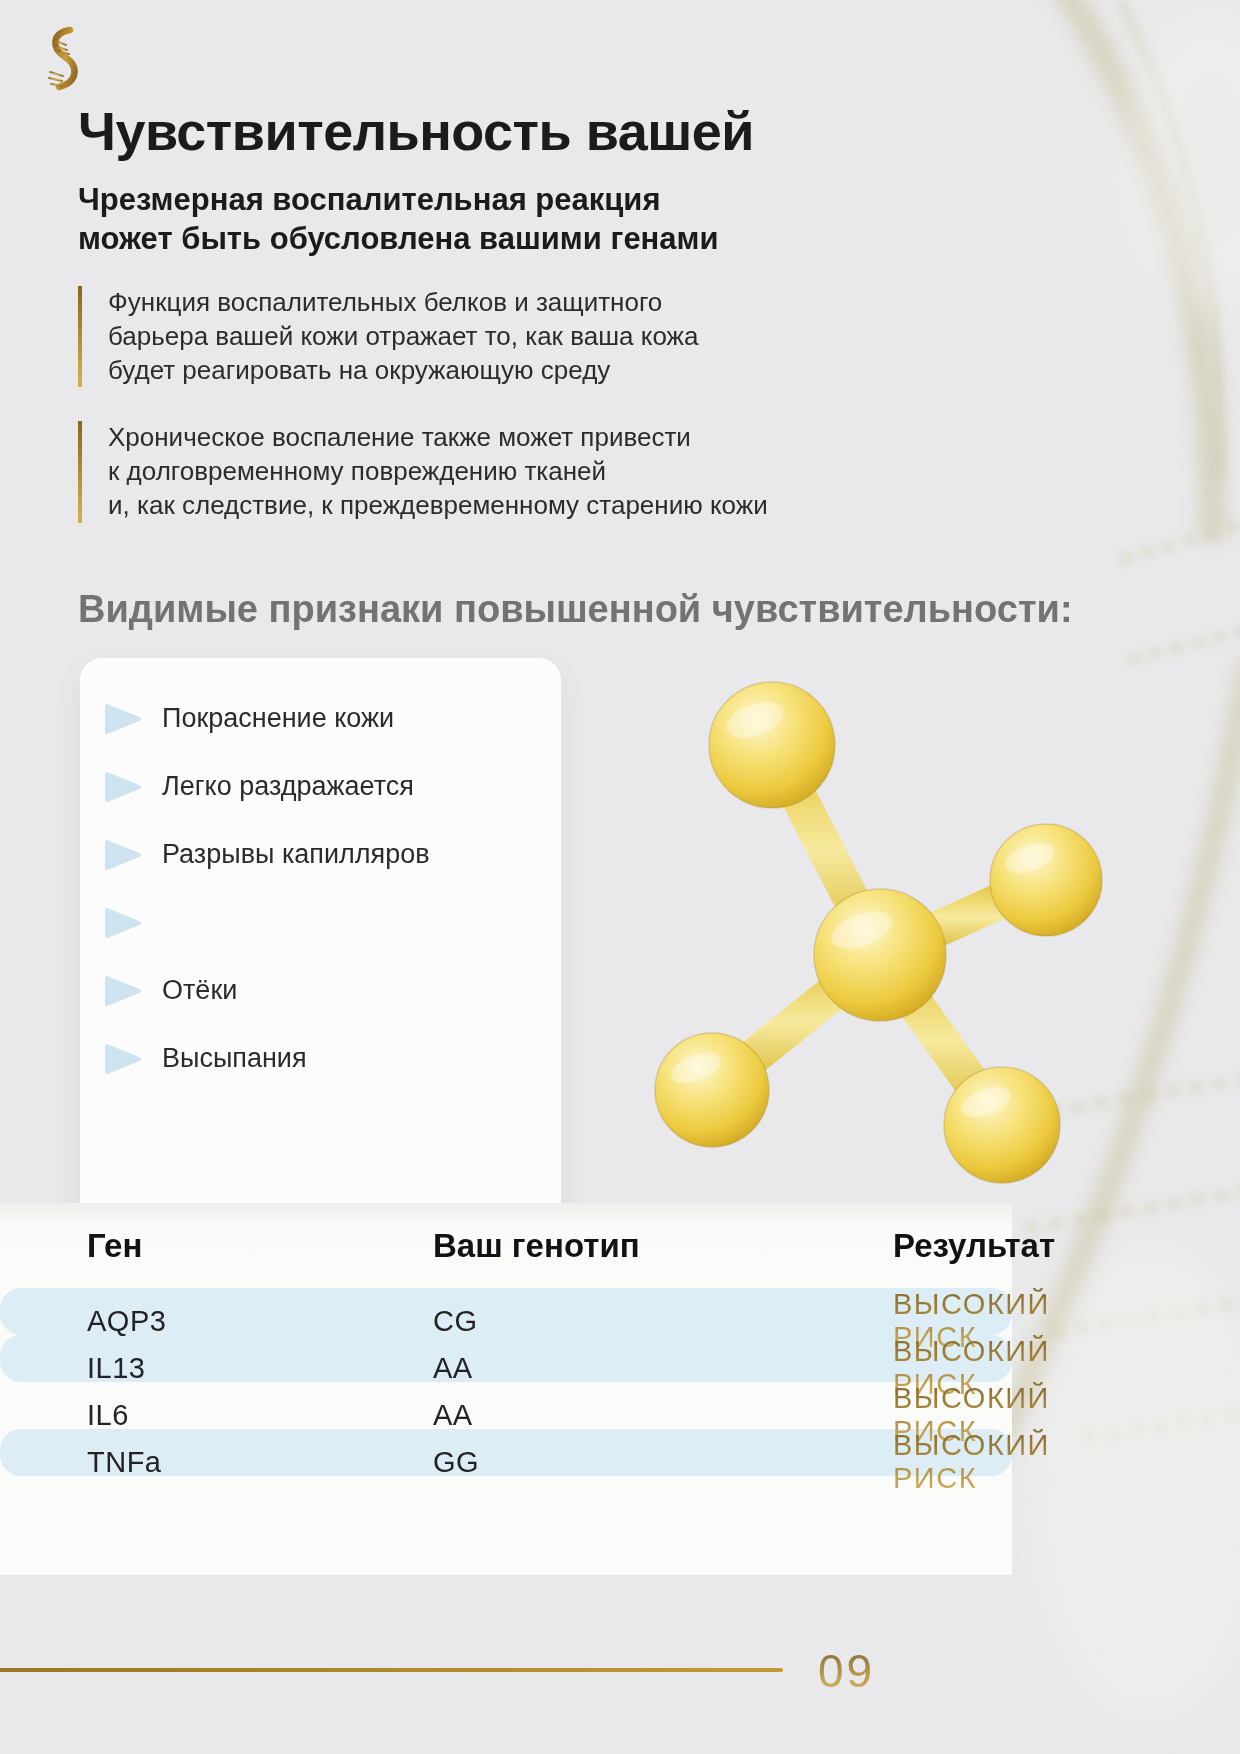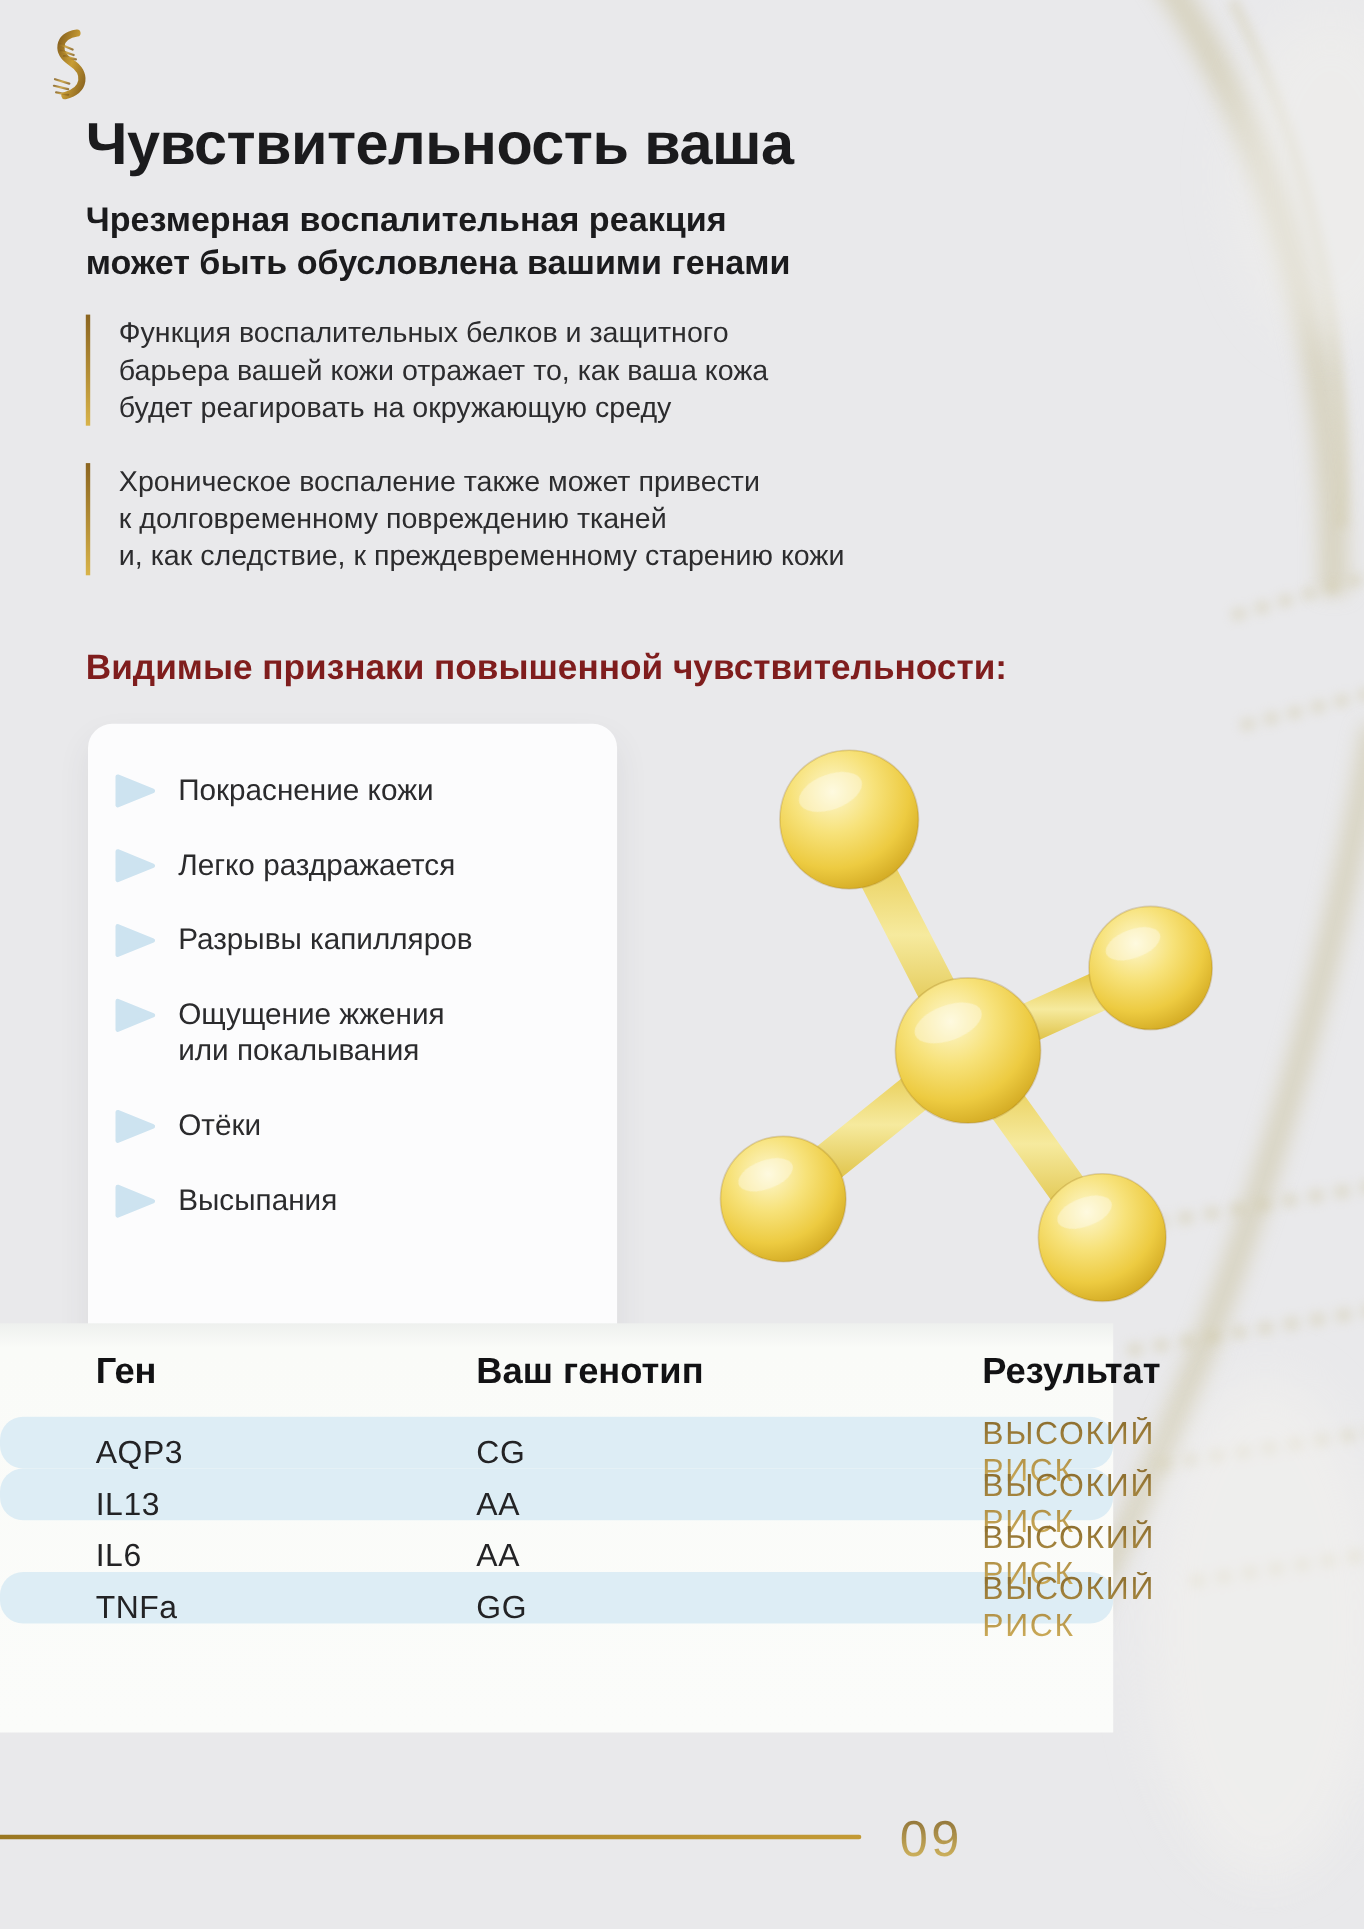--- a/index.html
+++ b/index.html
@@ -31,21 +31,21 @@
     border-left:4px solid #b8860b;
     border-image:linear-gradient(180deg,#8a6420,#d9b44a) 1;
     padding-left:26px;
     font-size:26px; line-height:1.3; color:#2c2c2e;
     white-space:pre-line;
     margin-bottom:34px;
   }
   
   .signs-heading {
     position:absolute; left:78px; top:588px;
-    font-size:32px; font-weight:700; color:#7f1d1d; white-space:nowrap;
+    font-size:38px; font-weight:700; color:#737373; white-space:nowrap;
   }
   .signs-card {
     position:absolute; left:80px; top:658px; width:481px; height:608px;
     background:#fcfcfd; border-radius:22px;
     box-shadow:0 14px 30px rgba(60,60,80,0.08);
     padding:44px 28px 40px 24px;
     display:flex; flex-direction:column; gap:35px;
   }
   .sign-item { display:flex; align-items:flex-start; gap:20px; }
   .sign-item .tri { flex:0 0 auto; margin-top:1px; }
@@ -136,21 +136,21 @@
       <line x1="16" y1="16" x2="28" y2="21"></line>
       <line x1="17" y1="22" x2="29" y2="26"></line>
       <line x1="20" y1="27" x2="31" y2="30"></line>
       <line x1="12" y1="48" x2="25" y2="52"></line>
       <line x1="11" y1="54" x2="24" y2="57"></line>
       <line x1="13" y1="60" x2="24" y2="62"></line>
     </g>
   </g>
 </svg>
 
-<h1 class="title">Чувствительность ваша</h1>
+<h1 class="title">Чувствительность вашей</h1>
 <div class="subtitle">Чрезмерная воспалительная реакция
 может быть обусловлена вашими генами</div>
 
 <div class="paras" id="paras">
     <div class="para">Функция воспалительных белков и защитного
 барьера вашей кожи отражает то, как ваша кожа
 будет реагировать на окружающую среду</div>
     <div class="para">Хроническое воспаление также может привести
 к долговременному повреждению тканей
 и, как следствие, к преждевременному старению кожи</div>
@@ -173,22 +173,20 @@
     <div class="sign-item">
       <svg class="tri" width="38" height="32">
         <path d="M3 3 L35 16 L3 29 Z" fill="#cde3f0" stroke="#cde3f0" stroke-width="4" stroke-linejoin="round"></path>
       </svg>
       <div class="sign-label">Разрывы капилляров</div>
     </div>
     <div class="sign-item">
       <svg class="tri" width="38" height="32">
         <path d="M3 3 L35 16 L3 29 Z" fill="#cde3f0" stroke="#cde3f0" stroke-width="4" stroke-linejoin="round"></path>
       </svg>
-      <div class="sign-label">Ощущение жжения
-или покалывания</div>
     </div>
     <div class="sign-item">
       <svg class="tri" width="38" height="32">
         <path d="M3 3 L35 16 L3 29 Z" fill="#cde3f0" stroke="#cde3f0" stroke-width="4" stroke-linejoin="round"></path>
       </svg>
       <div class="sign-label">Отёки</div>
     </div>
     <div class="sign-item">
       <svg class="tri" width="38" height="32">
         <path d="M3 3 L35 16 L3 29 Z" fill="#cde3f0" stroke="#cde3f0" stroke-width="4" stroke-linejoin="round"></path>

